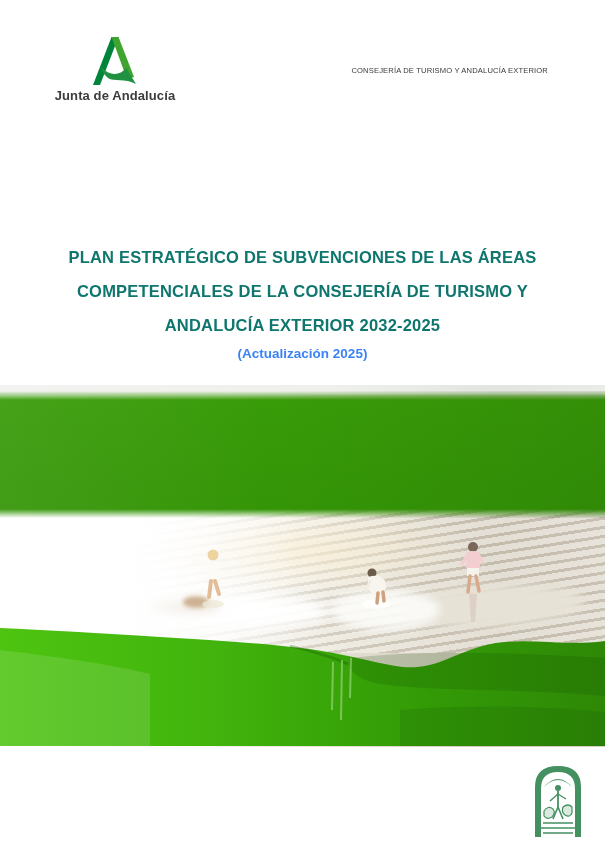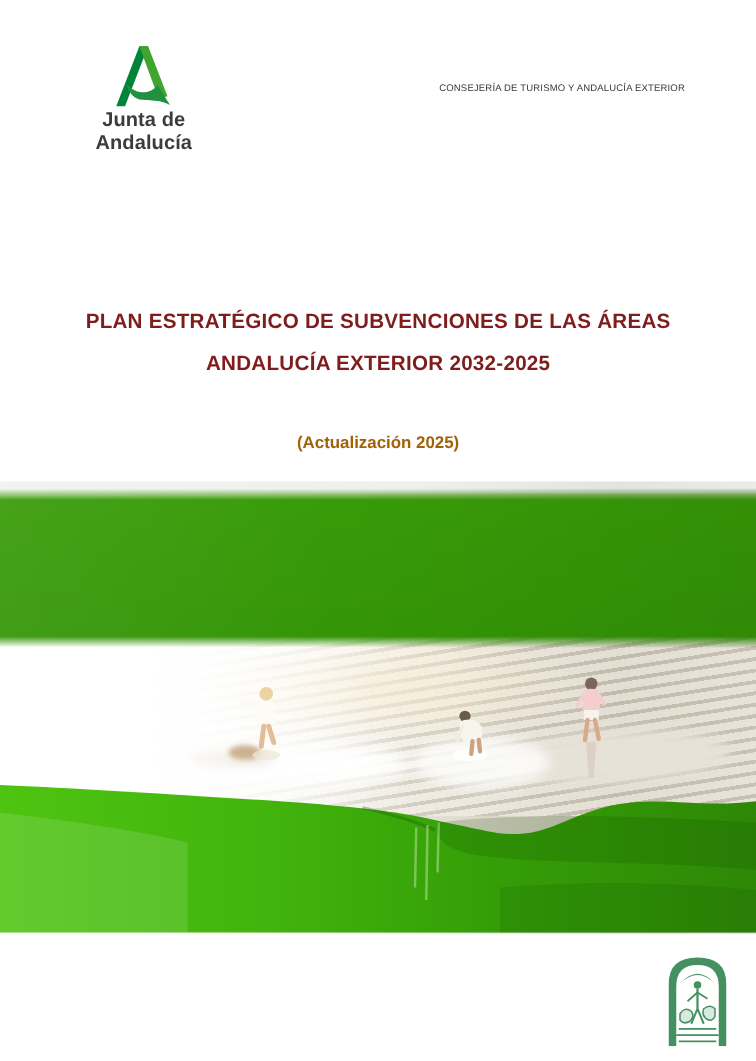--- a/index.html
+++ b/index.html
@@ -2,29 +2,29 @@
 <html><head>
 <meta charset="utf-8">
 <style>
   html,body{margin:0;padding:0;background:#ffffff;}
   body{font-family:"Liberation Sans", sans-serif;}
   .page{position:relative;width:605px;height:849px;background:#ffffff;overflow:hidden;}
 
   
   .logo-block{position:absolute;left:45px;top:36px;width:140px;text-align:center;}
   .logo-block svg{display:block;margin:0 auto;}
-  .brand-name{margin-top:2px;font-size:16px;font-weight:bold;color:#3d3c3b;letter-spacing:0.1px;}
+  .brand-name{margin-top:2px;font-size:13px;font-weight:bold;color:#3d3c3b;letter-spacing:0.1px;}
   .department{position:absolute;top:66px;right:57px;font-size:7.6px;font-weight:normal;
               color:#3a3a3a;letter-spacing:0.15px;}
 
   
   .cover-title{position:absolute;left:0;right:0;top:240px;text-align:center;
-               color:#7f1d1d;font-weight:bold;font-size:16.5px;line-height:34px;letter-spacing:0.2px;}
+               color:#0f766e;font-weight:bold;font-size:16.5px;line-height:34px;letter-spacing:0.2px;}
   .cover-subtitle{position:absolute;left:0;right:0;top:346px;text-align:center;
-               color:#a16207;font-weight:bold;font-size:13.5px;}
+               color:#3b82f6;font-weight:bold;font-size:13.5px;}
 
   
   .photo{position:absolute;left:0;top:385px;width:605px;height:362px;overflow:hidden;}
   .photo *{position:absolute;}
   .sky-strip{left:0;right:0;top:0;height:13px;
      background:linear-gradient(to right,#f2f3f0 0%,#eff0ec 55%,#e2e5df 82%,#eaece7 100%);}
   .beach-base{left:0;right:0;top:10px;height:352px;
      background:
        radial-gradient(ellipse 320px 150px at 30% 42%, rgba(255,255,255,0.95), rgba(255,255,255,0) 70%),
        linear-gradient(to right,#ffffff 0%,#f7f5ef 35%,#dfdacd 62%,#cfc8ba 82%,#d7d1c5 100%);}
@@ -71,20 +71,21 @@
       <path d="M43 2 L57 2 L88 82 L74 86 Z" fill="#3fa52f"></path>
       <path d="M22 62 C 38 80, 60 80, 72 64 L 92 96 C 70 84, 48 92, 36 84 C 28 78, 24 70, 22 62 Z" fill="#1f9141"></path>
     </svg>
     <div class="brand-name">Junta de Andalucía</div>
   </div>
 
   <div class="department">CONSEJERÍA DE TURISMO Y ANDALUCÍA EXTERIOR</div>
 
   <div class="cover-title">
     <div>PLAN ESTRATÉGICO DE SUBVENCIONES DE LAS ÁREAS</div>
+    <div>COMPETENCIALES DE LA CONSEJERÍA DE TURISMO Y</div>
     <div>ANDALUCÍA EXTERIOR 2032-2025</div>
   </div>
   <div class="cover-subtitle">(Actualización 2025)</div>
 
   <div class="photo">
     <div class="sky-strip"></div>
     <div class="beach-base"></div>
     <div class="ripples"></div>
     <div class="warm-light"></div>
     <div class="sand-bar"></div>

